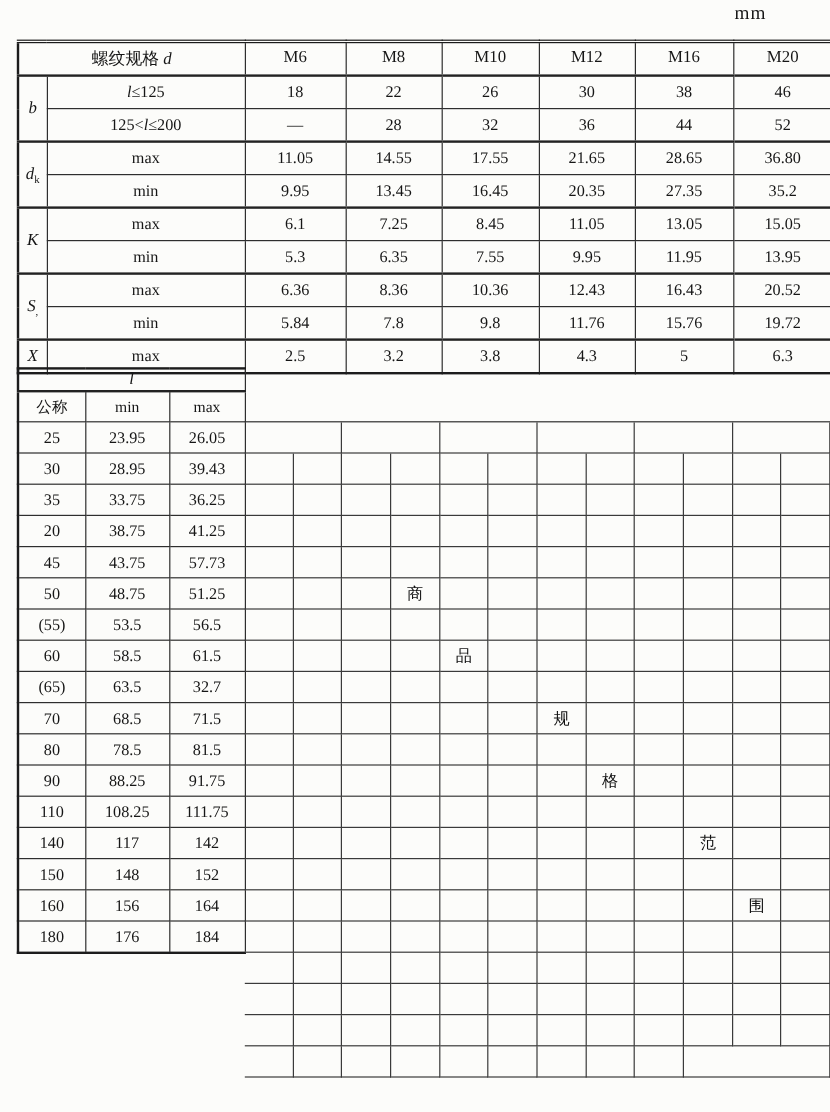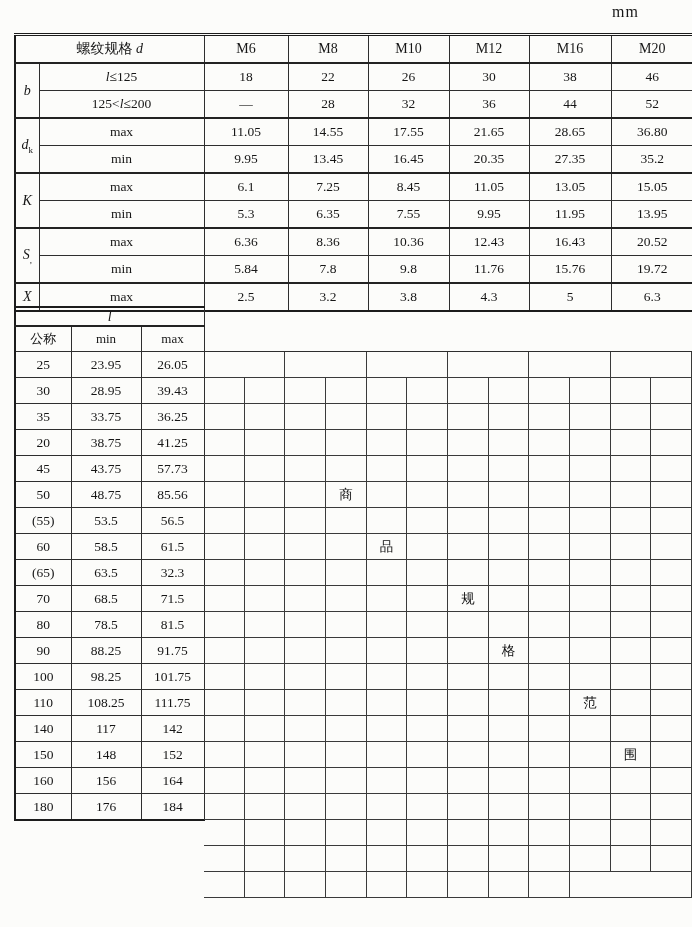--- a/index.html
+++ b/index.html
@@ -212,56 +212,51 @@
           <td>41.25</td>
         </tr>
         <tr>
           <td>45</td>
           <td>43.75</td>
           <td>57.73</td>
         </tr>
         <tr>
           <td>50</td>
           <td>48.75</td>
-          <td>85.56</td>
+          <td>51.25</td>
         </tr>
         <tr>
           <td>(55)</td>
           <td>53.5</td>
           <td>56.5</td>
         </tr>
         <tr>
           <td>60</td>
           <td>58.5</td>
           <td>61.5</td>
         </tr>
         <tr>
           <td>(65)</td>
           <td>63.5</td>
-          <td>32.3</td>
+          <td>32.7</td>
         </tr>
         <tr>
           <td>70</td>
           <td>68.5</td>
           <td>71.5</td>
         </tr>
         <tr>
           <td>80</td>
           <td>78.5</td>
           <td>81.5</td>
         </tr>
         <tr>
           <td>90</td>
           <td>88.25</td>
           <td>91.75</td>
-        </tr>
-        <tr>
-          <td>100</td>
-          <td>98.25</td>
-          <td>101.75</td>
         </tr>
         <tr>
           <td>110</td>
           <td>108.25</td>
           <td>111.75</td>
         </tr>
         <tr>
           <td>140</td>
           <td>117</td>
           <td>142</td>

